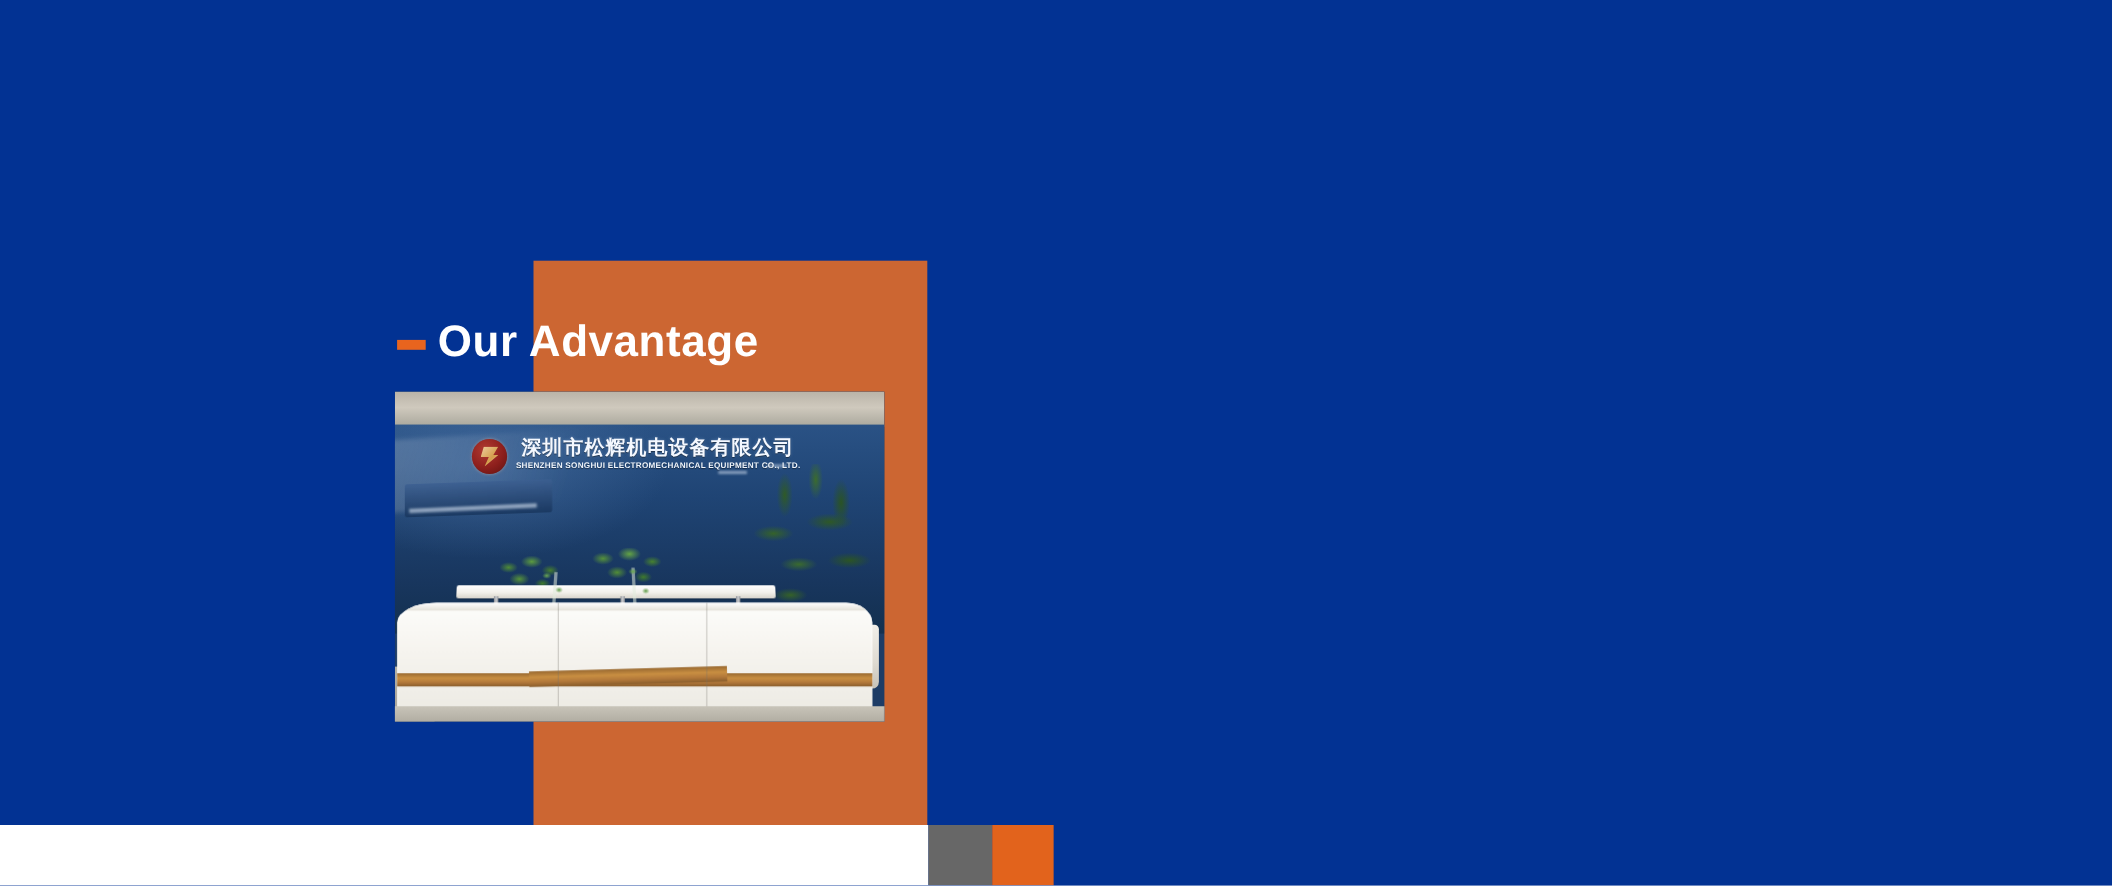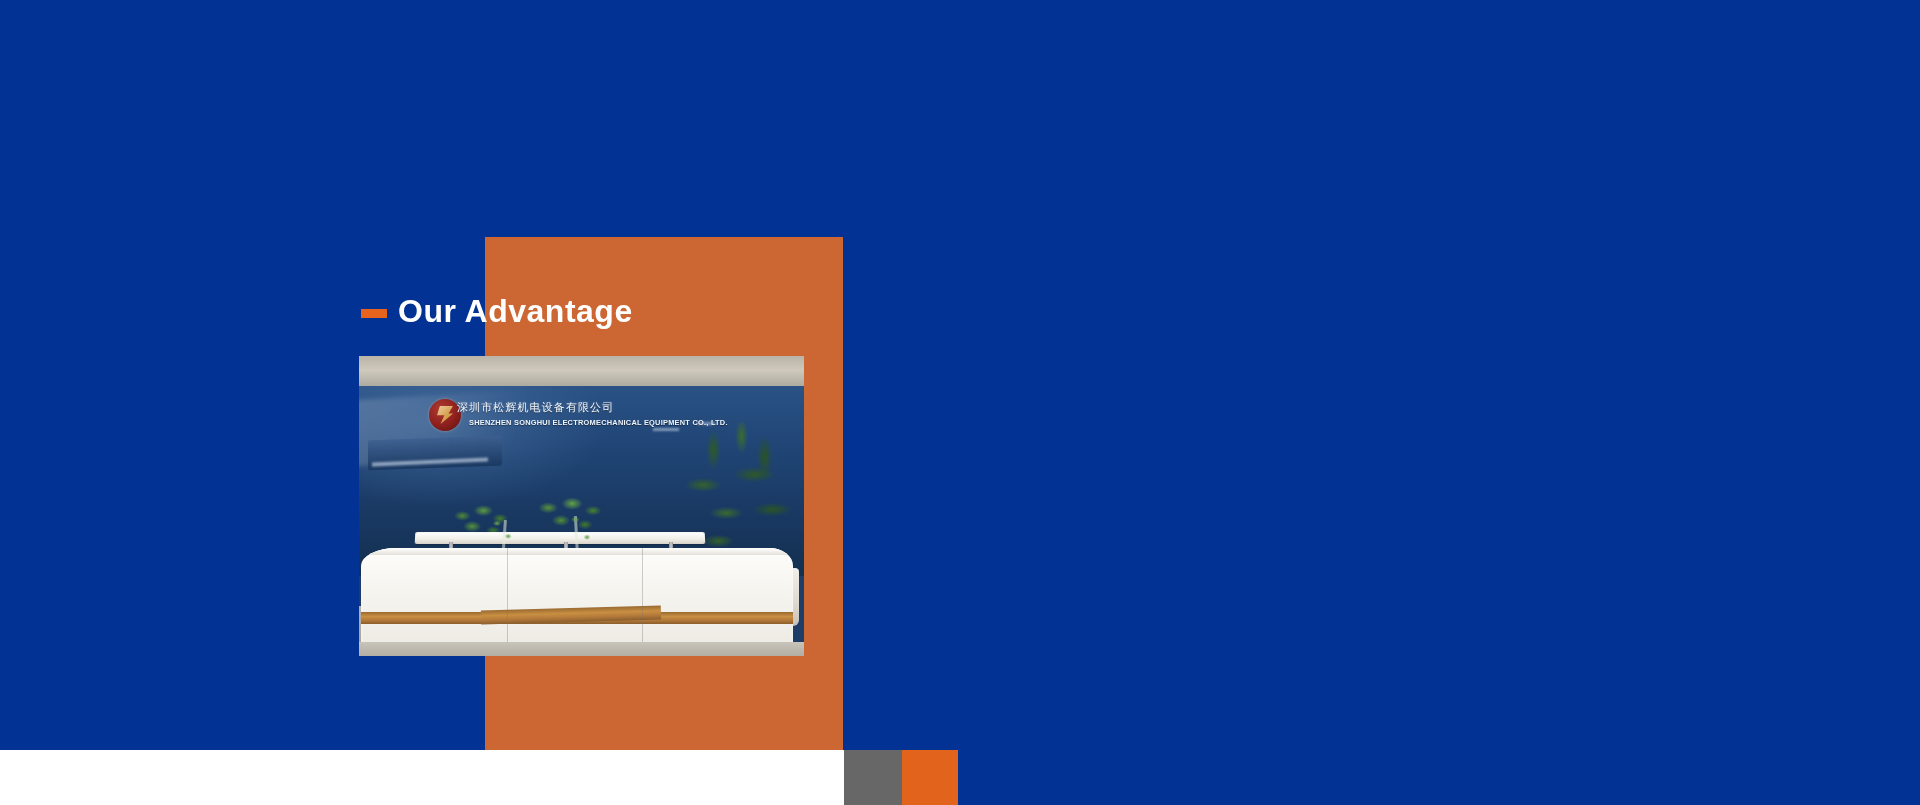--- a/index.html
+++ b/index.html
@@ -60,21 +60,21 @@
     display: inline-block;
     width: 26px;
     height: 9px;
     background: #e8641e;
     margin-right: 11px;
     position: relative;
     top: 2px;
   }
   .heading-text {
     color: #ffffff;
-    font-size: 32px;
+    font-size: 40px;
     font-weight: 700;
     letter-spacing: 0.5px;
     line-height: 1;
   }
 
   
   .photo {
     position: absolute;
     left: 359px;
     top: 356px;
@@ -168,24 +168,24 @@
     content: "";
     position: absolute;
     left: 9px; top: 6px;
     width: 14px; height: 20px;
     background: linear-gradient(135deg, #f6e3b4, #e0b25a 65%, #fff1cf);
     clip-path: polygon(40% 0, 62% 0, 62% 34%, 100% 34%, 100% 54%, 62% 54%, 62% 100%, 40% 100%, 40% 54%, 0 54%, 0 34%, 40% 34%);
     opacity: .9;
   }
   .sign-cn {
     position: absolute;
-    left: 28px;
+    left: 45px;
     top: 0px;
-    font-size: 11px;
-    font-weight: 400;
+    font-size: 18px;
+    font-weight: 700;
     color: #f4f8ff;
     letter-spacing: 1.1px;
     line-height: 18px;
     text-shadow: 0 1px 1px rgba(0,0,0,.5), 0 0 3px rgba(180,215,255,.35);
     white-space: nowrap;
   }
   .sign-en {
     position: absolute;
     left: 40px;
     top: 20px;

